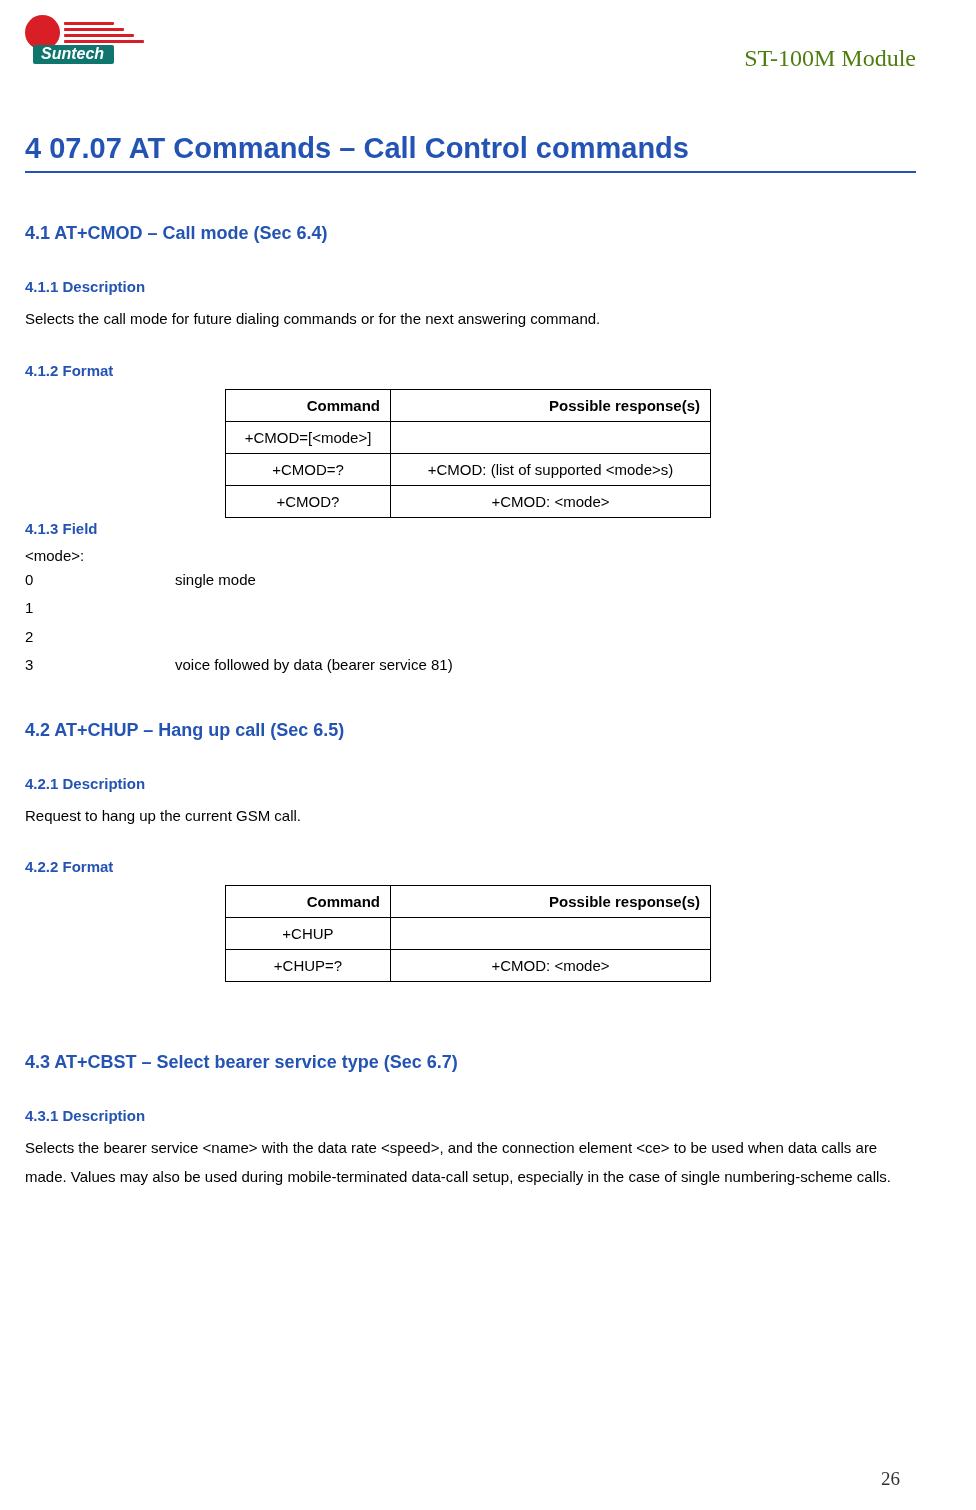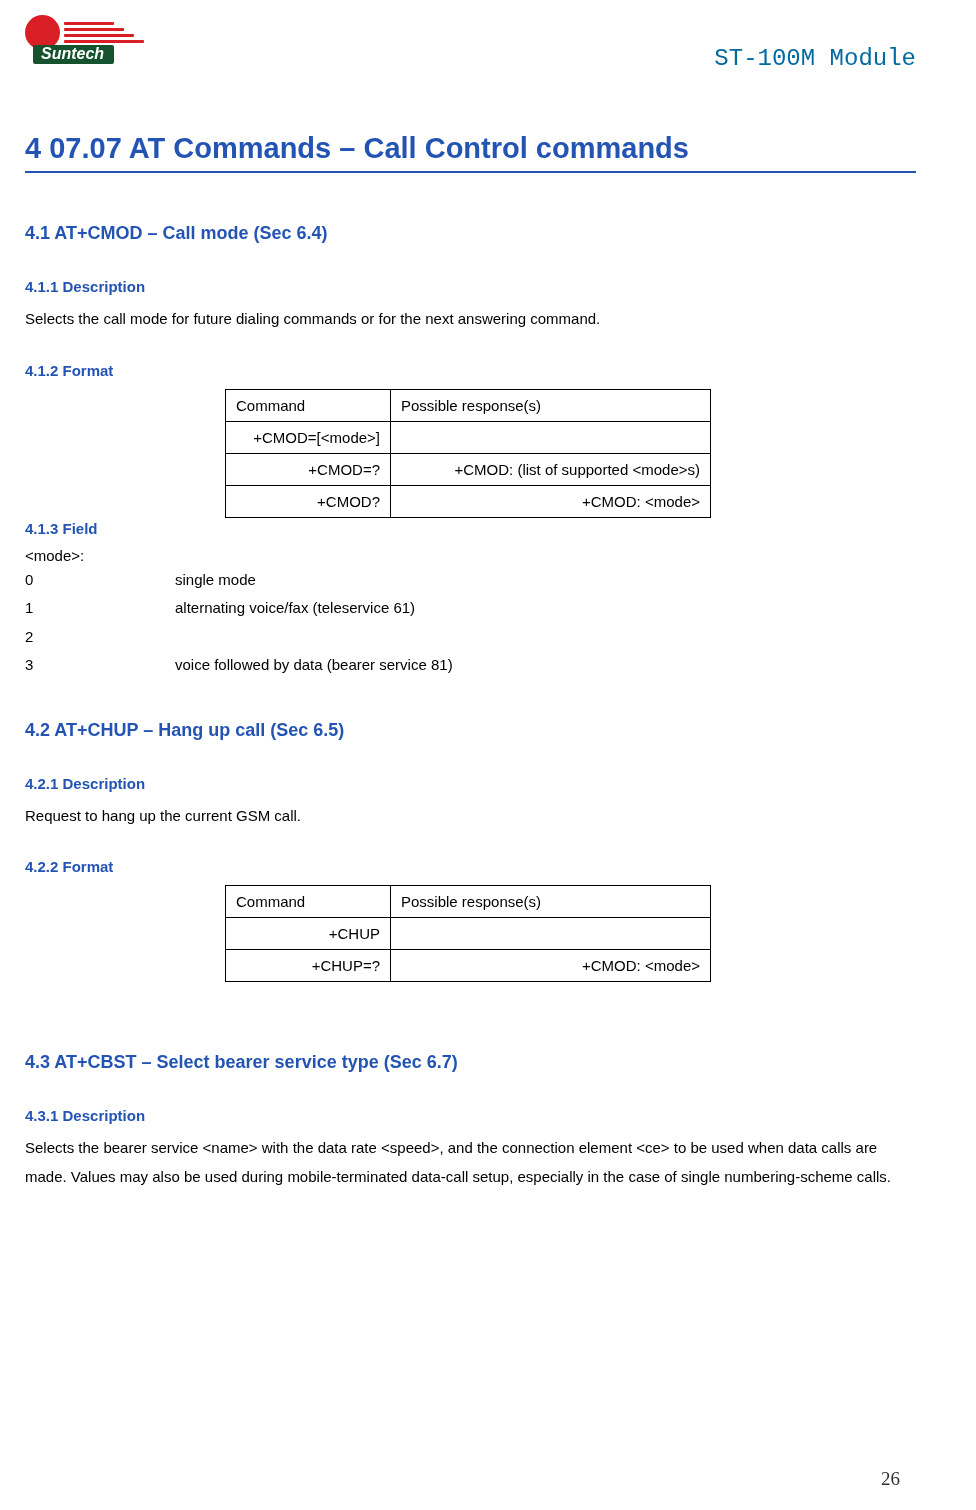--- a/index.html
+++ b/index.html
@@ -45,29 +45,29 @@
     .logo-ray:nth-child(3) { width: 70px; }
     .logo-ray:nth-child(4) { width: 80px; }
     .logo-text {
       font-size: 16px;
       font-weight: bold;
       font-style: italic;
       color: #fff;
       position: absolute;
       top: 30px;
       left: 8px;
-      background: #14532d;
+      background: #0f766e;
       padding: 0 10px 1px 8px;
       border-radius: 2px;
       letter-spacing: 0px;
     }
     .logo-wrap { position: relative; padding-bottom: 20px; }
     .doc-title {
-      color: #0369a1;
-      font-family: Liberation Mono, monospace;
+      color: #4d7c0f;
+      font-family: Liberation Serif, serif;
       font-size: 24px;
       margin-top: 30px;
     }
     .main-heading {
       color: #2454b3;
       font-size: 29px;
       font-weight: bold;
       font-family: Arial, sans-serif;
       margin-bottom: 6px;
       margin-top: 46px;
@@ -98,25 +98,25 @@
     .format-table {
       border-collapse: collapse;
       margin-left: 200px;
       margin-top: 4px;
       margin-bottom: 2px;
     }
     .format-table th, .format-table td {
       border: 1px solid #000;
       padding: 7px 10px;
       font-size: 15px;
+      text-align: center;
+    }
+    .format-table th {
       text-align: right;
-    }
-    .format-table th {
-      text-align: left;
-      font-weight: normal;
+      font-weight: bold;
     }
     .format-table .col-cmd { width: 165px; }
     .format-table .col-resp { width: 320px; }
     .field-label {
       font-size: 15px;
       color: #000;
       margin-bottom: 2px;
     }
     .field-row {
       display: flex;
@@ -189,21 +189,20 @@
   </table>
 
 <h3 class="sub-heading">4.1.3 Field</h3>
 <p class="field-label">&lt;mode&gt;:</p>
 <div class="field-row">
   <span class="field-key">0</span>
   <span>single mode</span>
 </div>
 <div class="field-row">
   <span class="field-key">1</span>
-  <span>alternating voice/fax (teleservice 61)</span>
 </div>
 <div class="field-row">
   <span class="field-key">2</span>
 </div>
 <div class="field-row">
   <span class="field-key">3</span>
   <span>voice followed by data (bearer service 81)</span>
 </div>
 
 <div class="spacer-med"></div>

